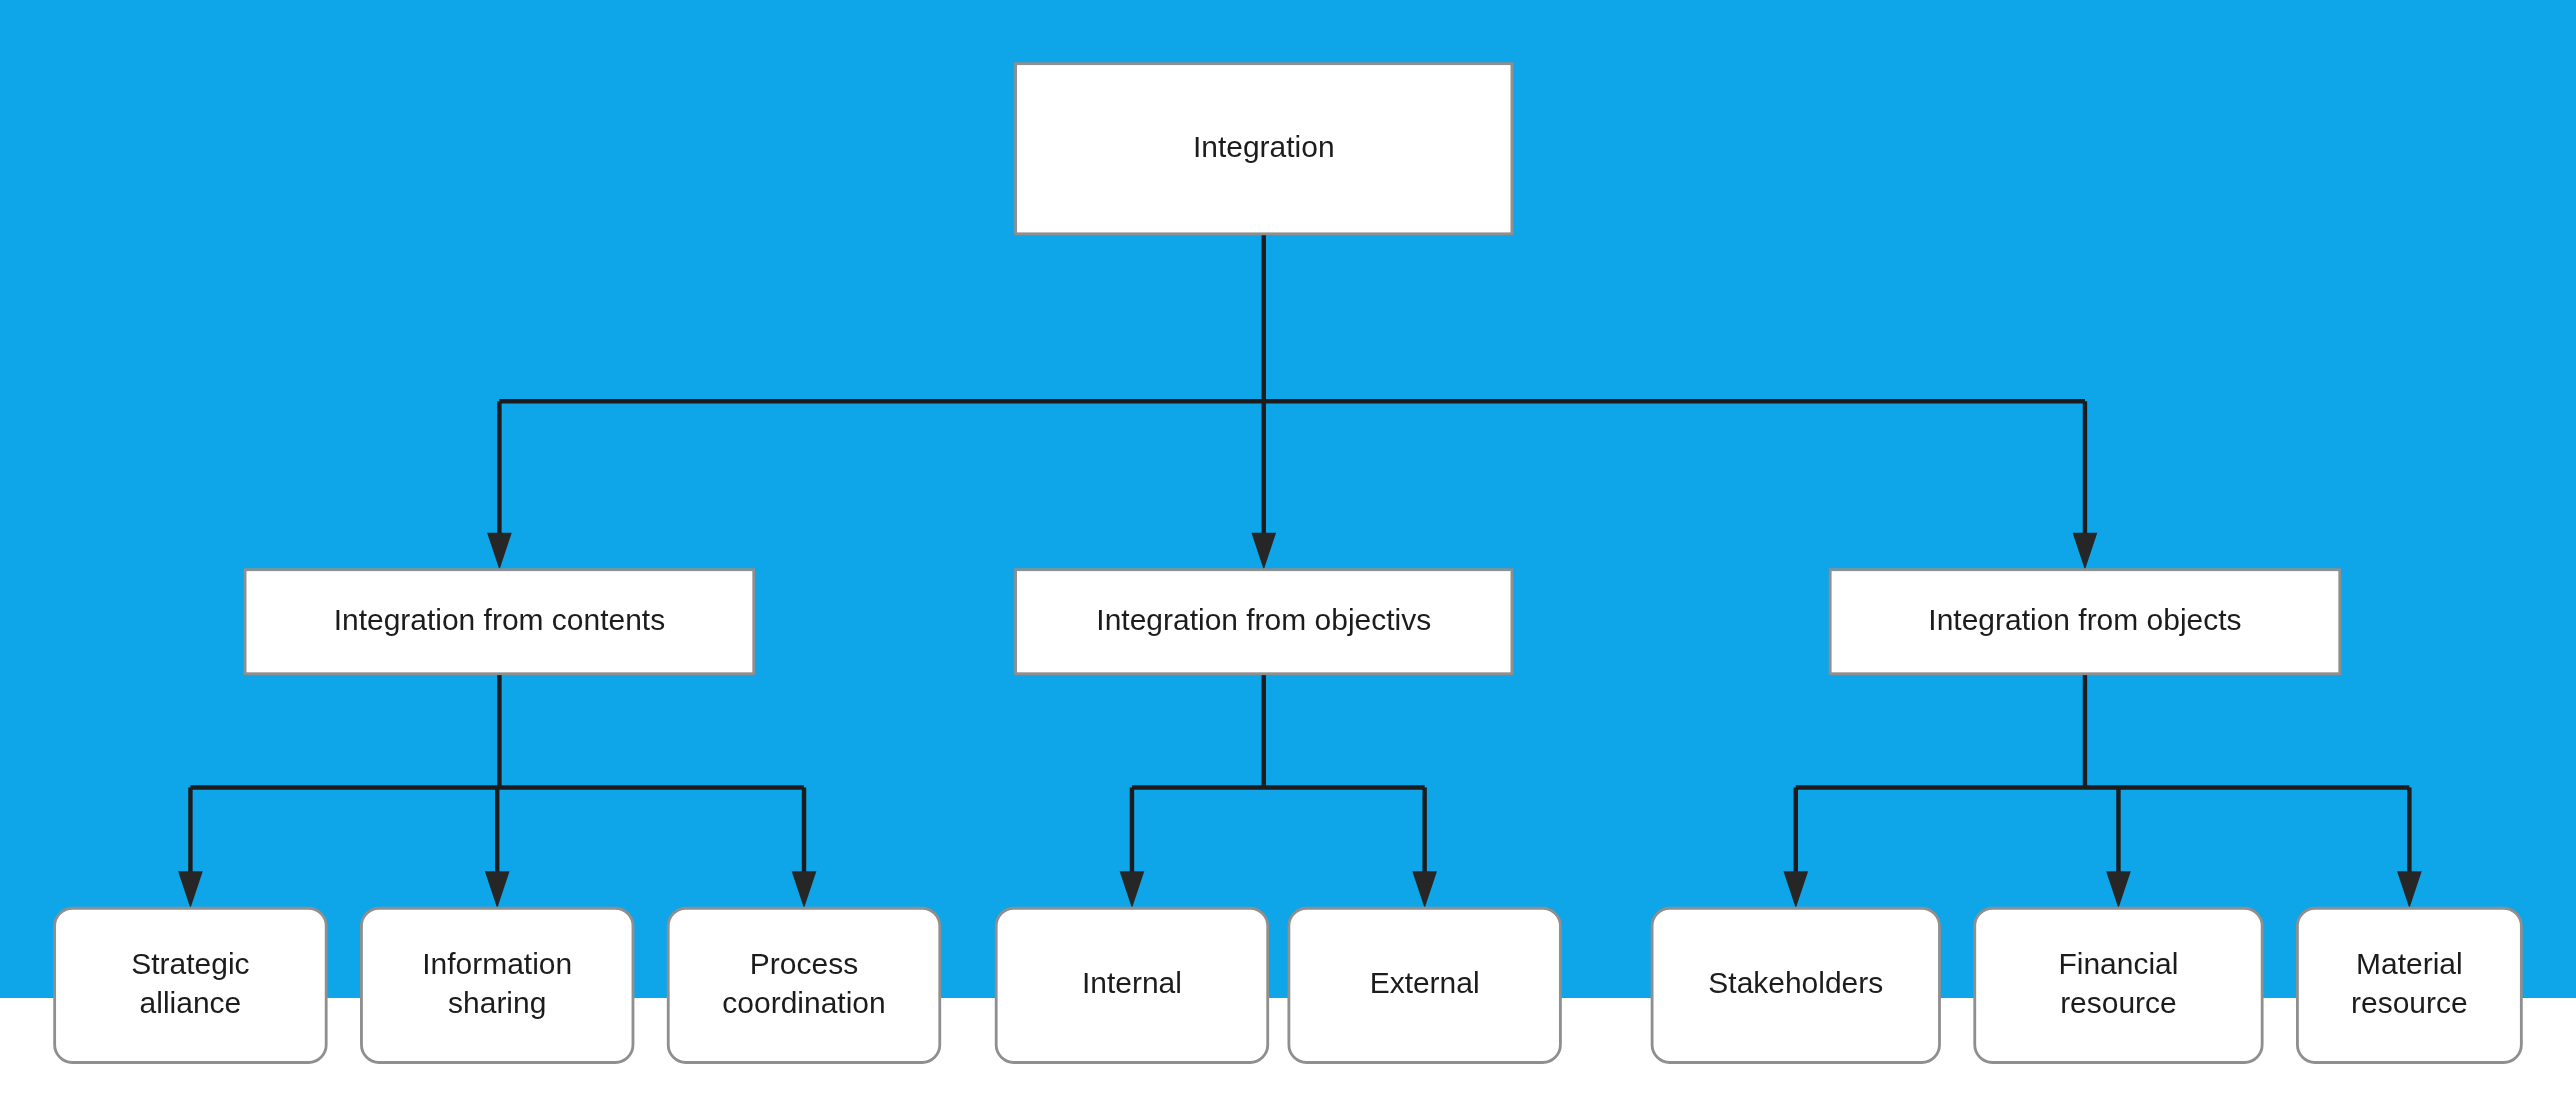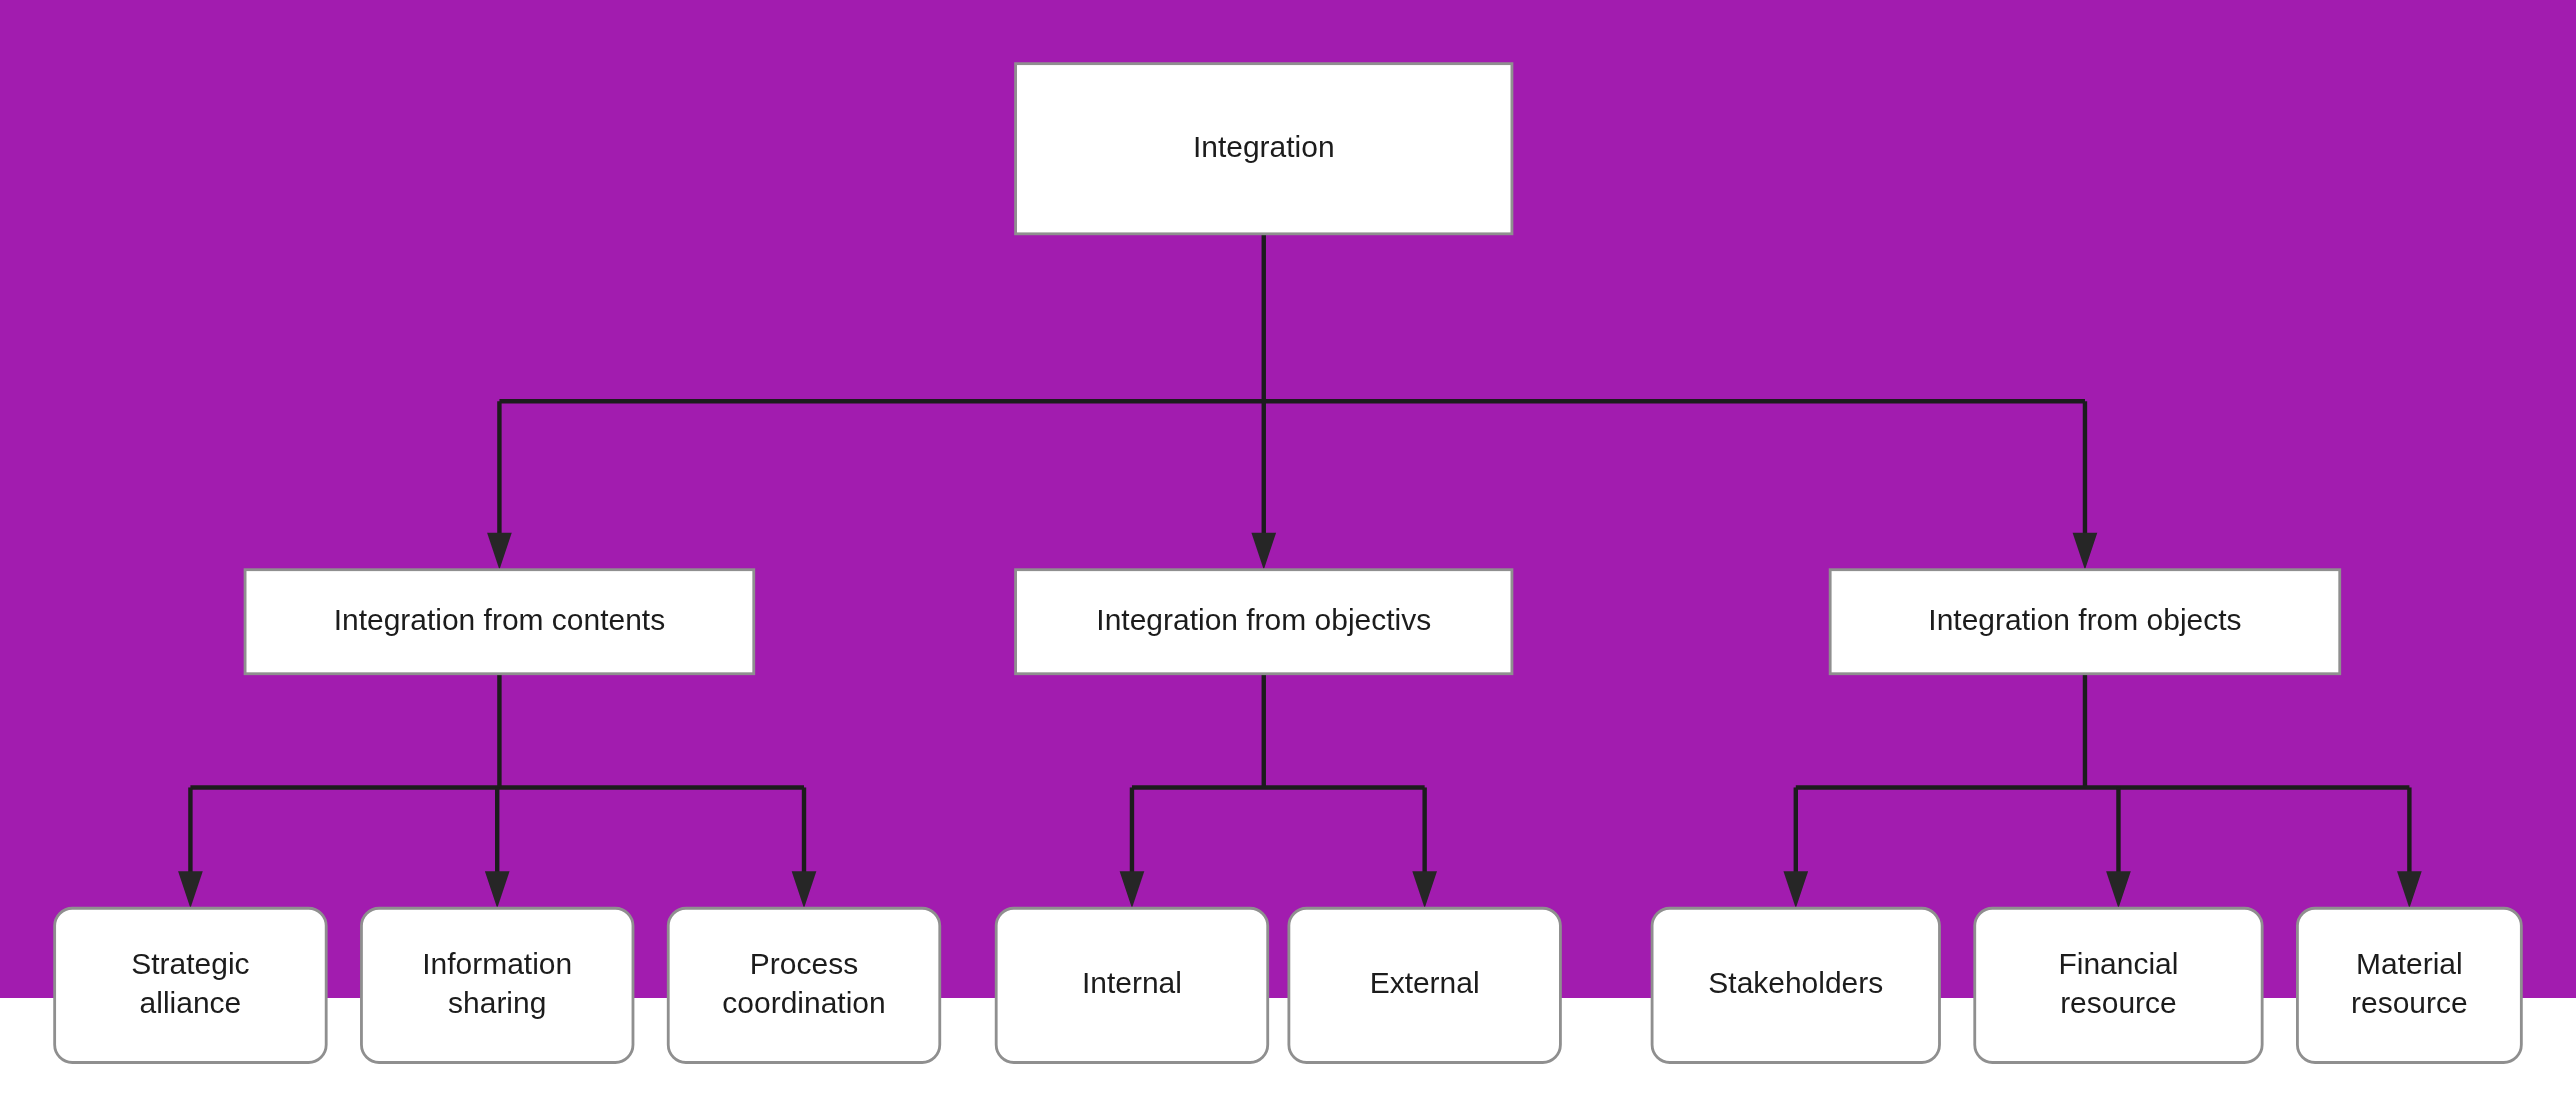--- a/index.html
+++ b/index.html
@@ -11,21 +11,21 @@
   body {
     width: 2576px;
     height: 1120px;
     font-family: "Liberation Sans", sans-serif;
     overflow: hidden;
   }
   #diagram-root {
     position: relative;
     width: 2576px;
     height: 998px;
-    background: #a21caf;
+    background: #0ea5e9;
   }
   svg#tree-svg {
     display: block;
     width: 2576px;
     height: 1120px;
   }
   .node-rect {
     fill: #ffffff;
     stroke: #8f8f8f;
     stroke-width: 3.2;

